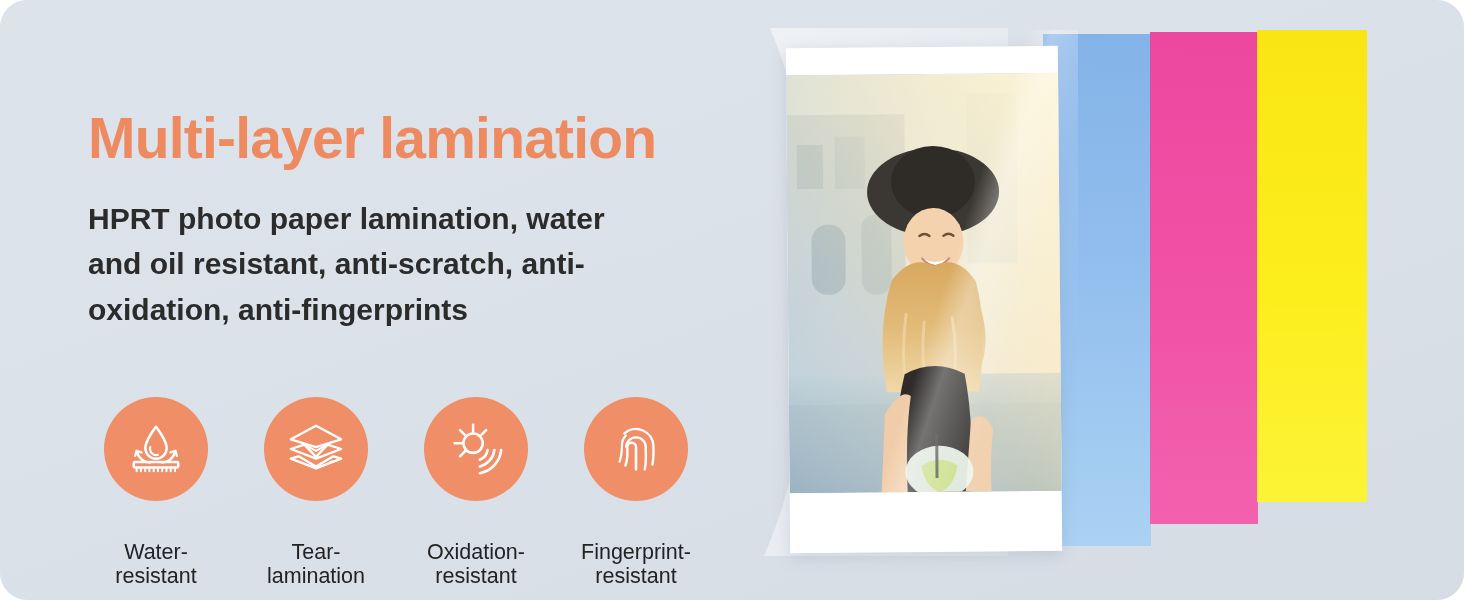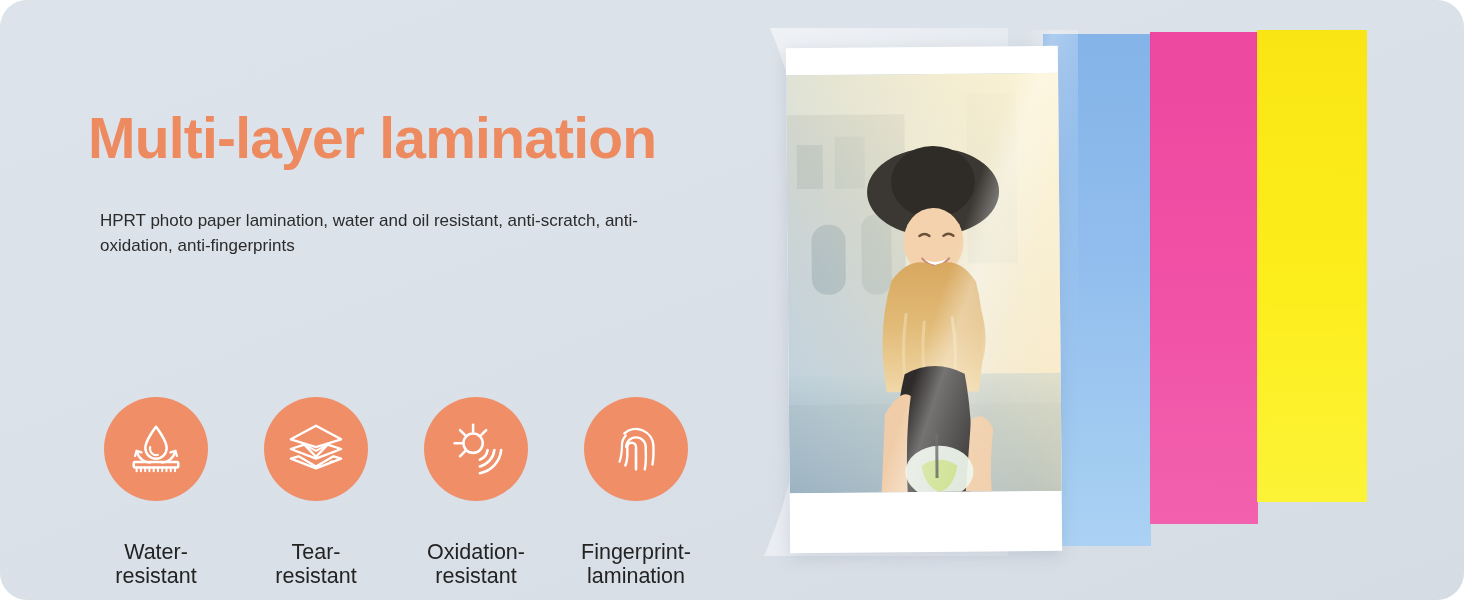--- a/index.html
+++ b/index.html
@@ -28,25 +28,25 @@
   .headline {
     margin: 0;
     font-size: 57px;
     line-height: 1.08;
     font-weight: 700;
     letter-spacing: -0.8px;
     color: #ee8a60;
     white-space: nowrap;
   }
   .subcopy {
-    margin: 12px;
+    margin: 0;
     padding-top: 26px;
-    font-size: 17px;
+    font-size: 30px;
     line-height: 1.52;
-    font-weight: 400;
+    font-weight: 700;
     color: #2b2b2b;
     max-width: 545px;
   }
 
   
   .features {
     position: absolute;
     left: 76px;
     top: 397px;
     display: flex;
@@ -209,21 +209,21 @@
       <div class="feature-circle">
         <svg viewBox="0 0 64 64" fill="none" stroke="#ffffff" stroke-width="2.4" stroke-linecap="round" stroke-linejoin="round">
           <path d="M32 8 L58 22 L32 30 L6 22 Z"></path>
           <path d="M6 32 L20 27.5 L32 40 L44 27.5 L58 32 L32 42 Z"></path>
           <path d="M6 42 L14 39.5 L32 50 L50 39.5 L58 42 L32 52 Z"></path>
           <path d="M20 27.5 L32 34 L44 27.5" stroke-width="2.1"></path>
           <path d="M47 45.5 l2 -0.7" stroke-width="2.4"></path>
         </svg>
       </div>
       <div class="feature-label">Tear-
-resistant</div>
+lamination</div>
     </div>
 
     <div class="feature">
       <div class="feature-circle">
         <svg viewBox="0 0 64 64" fill="none" stroke="#ffffff" stroke-width="2.6" stroke-linecap="round" stroke-linejoin="round">
           <circle cx="29" cy="26" r="10"></circle>
           <path d="M29 7 v7"></path>
           <path d="M15.5 12.5 l5 5"></path>
           <path d="M10 26 h7"></path>
           <path d="M15.5 39.5 l5 -5"></path>
@@ -241,21 +241,21 @@
       <div class="feature-circle">
         <svg viewBox="0 0 64 64" fill="none" stroke="#ffffff" stroke-width="2.5" stroke-linecap="round" stroke-linejoin="round">
           <path d="M32 53 C32 43 32 34 32 30 a4.5 4.5 0 0 0 -9 0 c0 5 1 12 -2 19"></path>
           <path d="M41 53 c2 -8 1 -18 1 -23 a10 10 0 0 0 -20 0"></path>
           <path d="M49 48 c1.5 -8 1 -16 1 -19 a18 18 0 0 0 -30 -13"></path>
           <path d="M15 45 c2.5 -7 2.5 -13 2.5 -17 a14.5 14.5 0 0 1 4 -10" stroke-width="2.3"></path>
           <path d="M32 53 c0 -12 0 -20 0 -22" stroke-width="2.3"></path>
         </svg>
       </div>
       <div class="feature-label">Fingerprint-
-lamination</div>
+resistant</div>
     </div>
 
   </div>
 
   <div class="stack">
 
     <div class="film"></div>
 
     <div class="panel panel-cyan"></div>
     <div class="panel panel-magenta"></div>

